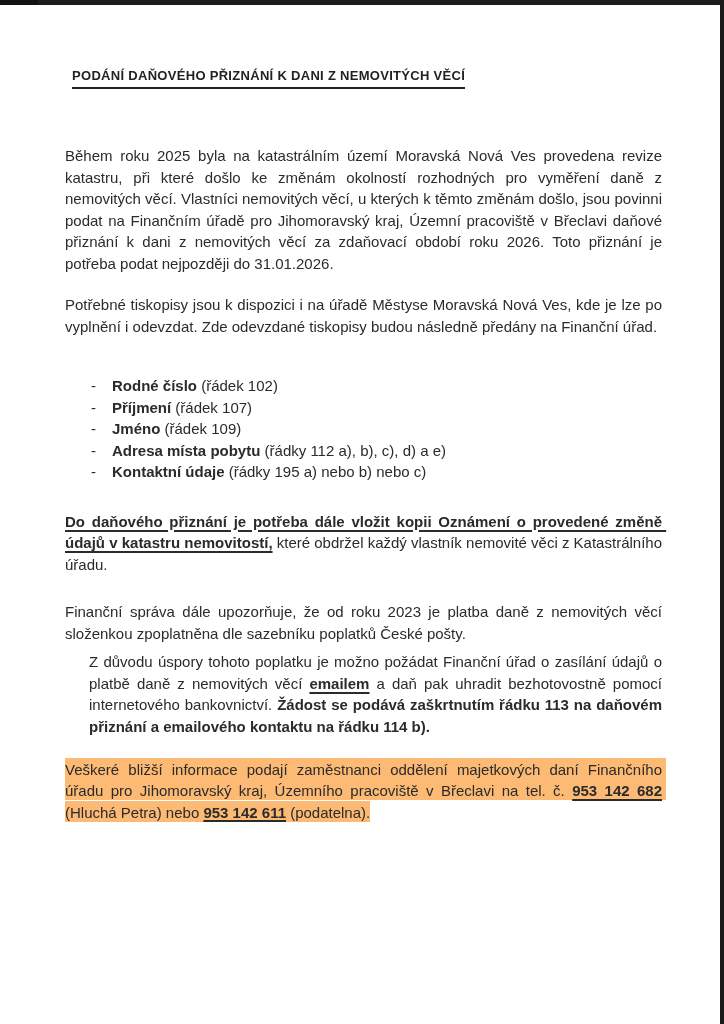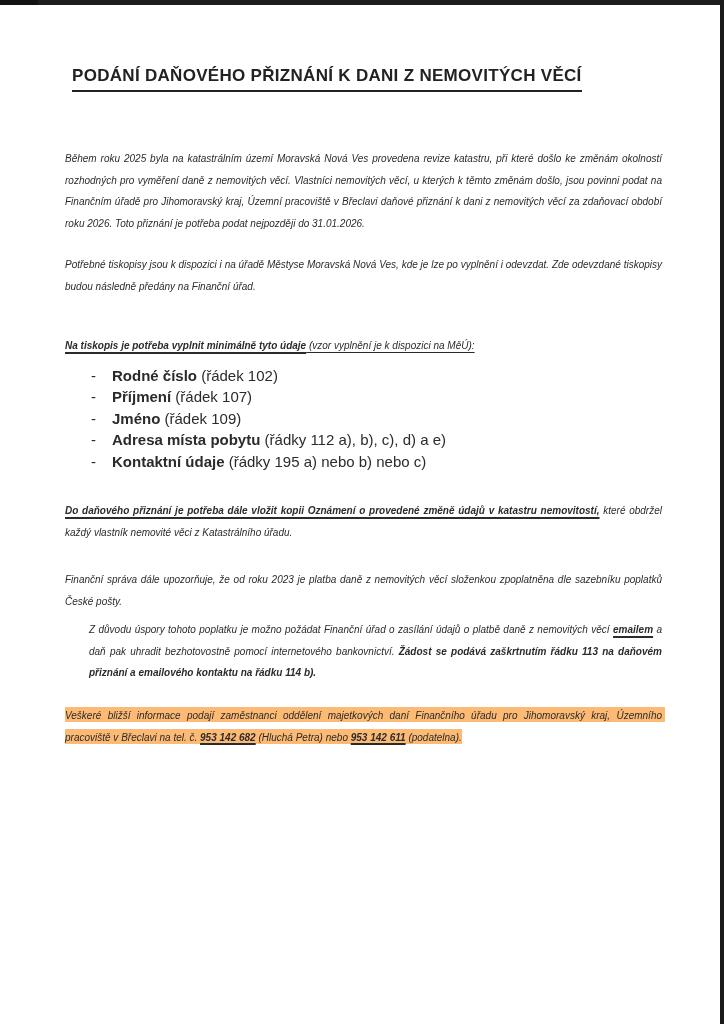--- a/index.html
+++ b/index.html
@@ -25,35 +25,34 @@
     background: #1a1a1a;
   }
   .content {
     position: relative;
     padding: 66px 62px 0 65px;
     box-sizing: border-box;
   }
   .doc-title {
     display: inline-block;
     margin: 0 0 56px 7px;
-    font-size: 17px;
+    font-size: 13px;
     font-weight: bold;
     letter-spacing: 0.3px;
     color: #222;
     border-bottom: 2.5px solid #222;
     padding-bottom: 4px;
     white-space: nowrap;
   }
   .para {
     margin: 0;
-    font-size: 10px;
+    font-size: 15px;
     line-height: 21.5px;
     text-align: justify;
     color: #2b2b2b;
-    font-style: italic;
   }
   .para span { white-space: pre-wrap; }
   .b { font-weight: bold; }
   .u { text-decoration: underline; text-underline-offset: 3px; }
   .b.u { text-decoration-thickness: 2px; }
   .subhead { text-align: left; }
   .mb-p1 { margin-bottom: 20px; }
   .mb-p2 { margin-bottom: 38px; }
   .mb-head { margin-bottom: 8px; }
   .mb-p3 { margin-bottom: 26px; }
@@ -89,21 +88,20 @@
   <div class="scan-edge-top"></div>
   <div class="scan-edge-right"></div>
 
   <div class="content">
     <h1 class="doc-title">PODÁNÍ DAŇOVÉHO PŘIZNÁNÍ K DANI Z NEMOVITÝCH VĚCÍ</h1>
 
     <p class="para mb-p1"><span>Během roku 2025 byla na katastrálním území Moravská Nová Ves provedena revize katastru, při které došlo ke změnám okolností rozhodných pro vyměření daně z nemovitých věcí. Vlastníci nemovitých věcí, u kterých k těmto změnám došlo, jsou povinni podat na Finančním úřadě pro Jihomoravský kraj, Územní pracoviště v Břeclavi daňové přiznání k dani z nemovitých věcí za zdaňovací období roku 2026. Toto přiznání je potřeba podat nejpozději do 31.01.2026.</span></p>
 
     <p class="para mb-p2"><span>Potřebné tiskopisy jsou k dispozici i na úřadě Městyse Moravská Nová Ves, kde je lze po vyplnění i odevzdat. Zde odevzdané tiskopisy budou následně předány na Finanční úřad.</span></p>
 
-    <p class="para subhead mb-head"><span class="b u">Na tiskopis je potřeba vyplnit minimálně tyto údaje</span><span class="u"> (vzor vyplnění je k dispozici na MěÚ):</span></p>
 
     <ul class="req-list">
         <li>
           <span class="dash">-</span>
           <span class="li-text"><span class="b">Rodné číslo</span><span> (řádek 102)</span></span>
         </li>
         <li>
           <span class="dash">-</span>
           <span class="li-text"><span class="b">Příjmení</span><span> (řádek 107)</span></span>
         </li>

